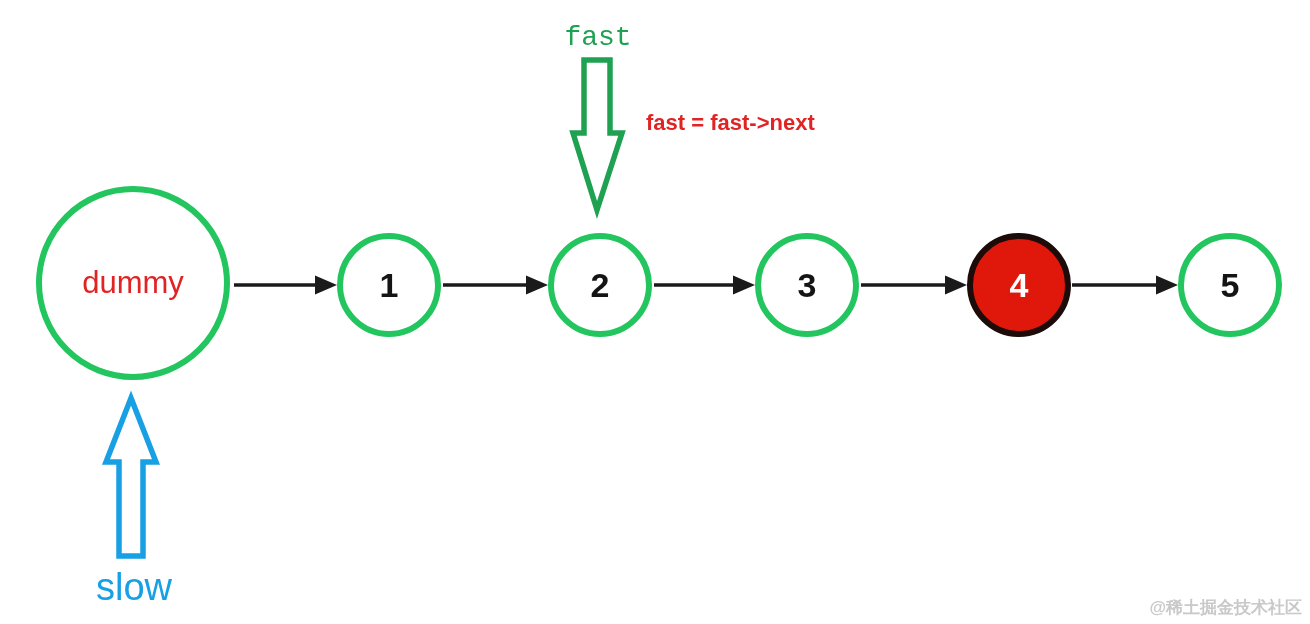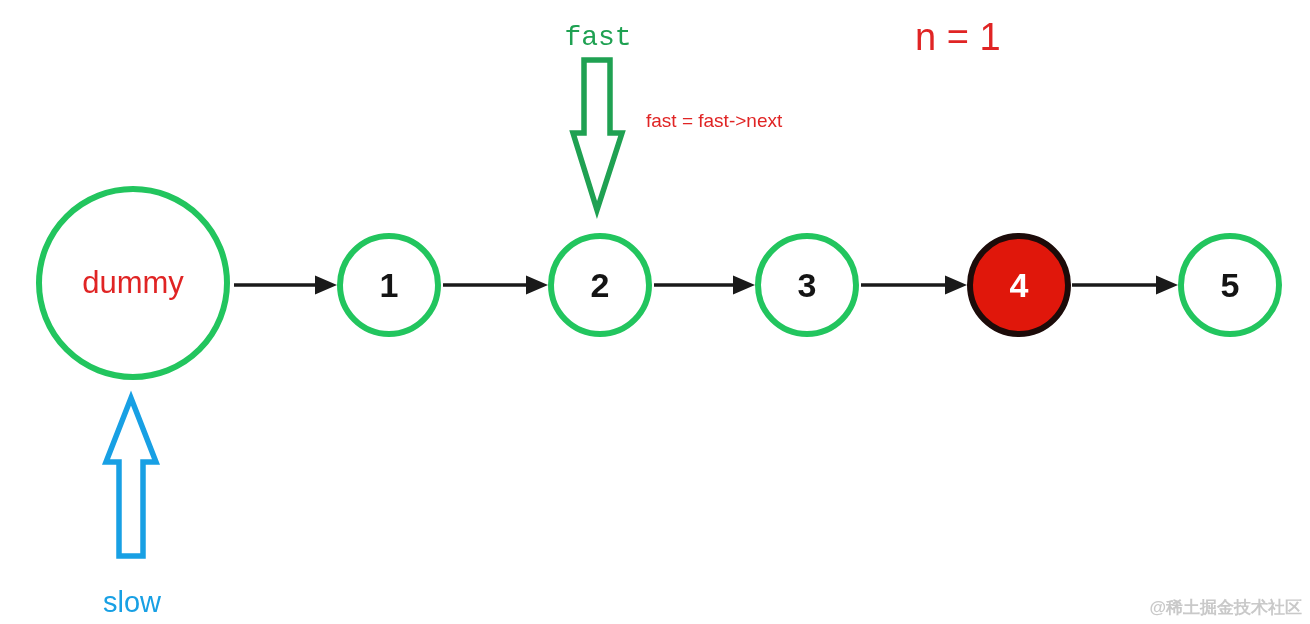--- a/index.html
+++ b/index.html
@@ -42,23 +42,23 @@
     color:var(--red);
   }
   .node.small{width:104px;height:104px;top:233px;}
   .node.n1{left:337px;}
   .node.n2{left:548px;}
   .node.n3{left:755px;}
   .node.n4{left:967px;background:var(--node-red);color:#ffffff;border-color:#1c0b09;}
   .node.n5{left:1178px;}
   .lbl{position:absolute;white-space:nowrap;}
   .fast-label{left:560px;top:22px;width:76px;text-align:center;color:var(--green);font-size:28px;font-family:Liberation Mono, monospace;}
-  .fast-op{left:646px;top:110px;color:var(--red);font-size:19px;}
+  .fast-op{left:646px;top:110px;color:var(--red);font-size:22px;font-weight:bold;}
   .n-label{left:915px;top:16px;color:var(--red);font-size:38px;}
-  .slow-label{left:96px;top:566px;width:72px;text-align:center;color:var(--blue);font-size:29px;margin-top:20px;}
+  .slow-label{left:96px;top:566px;width:72px;text-align:center;color:var(--blue);font-size:38px;}
   .watermark{right:8px;top:596px;color:var(--watermark);font-size:17px;text-align:right;font-weight:bold;}
 </style>
 </head>
 <body>
 
 <div class="canvas">
 
   <svg class="arrow-layer" viewBox="0 0 1310 624" xmlns="http://www.w3.org/2000/svg">
 
     <g>
@@ -101,17 +101,16 @@
   </div>
   <div class="node small n4">
     <span>4</span>
   </div>
   <div class="node small n5">
     <span>5</span>
   </div>
 
   <div class="lbl fast-label">fast</div>
   <div class="lbl fast-op">fast = fast-&gt;next</div>
-  <div class="lbl n-label">n = 1</div>
   <div class="lbl slow-label">slow</div>
   <div class="lbl watermark">@稀土掘金技术社区</div>
 
 </div>
 
 </body></html>

